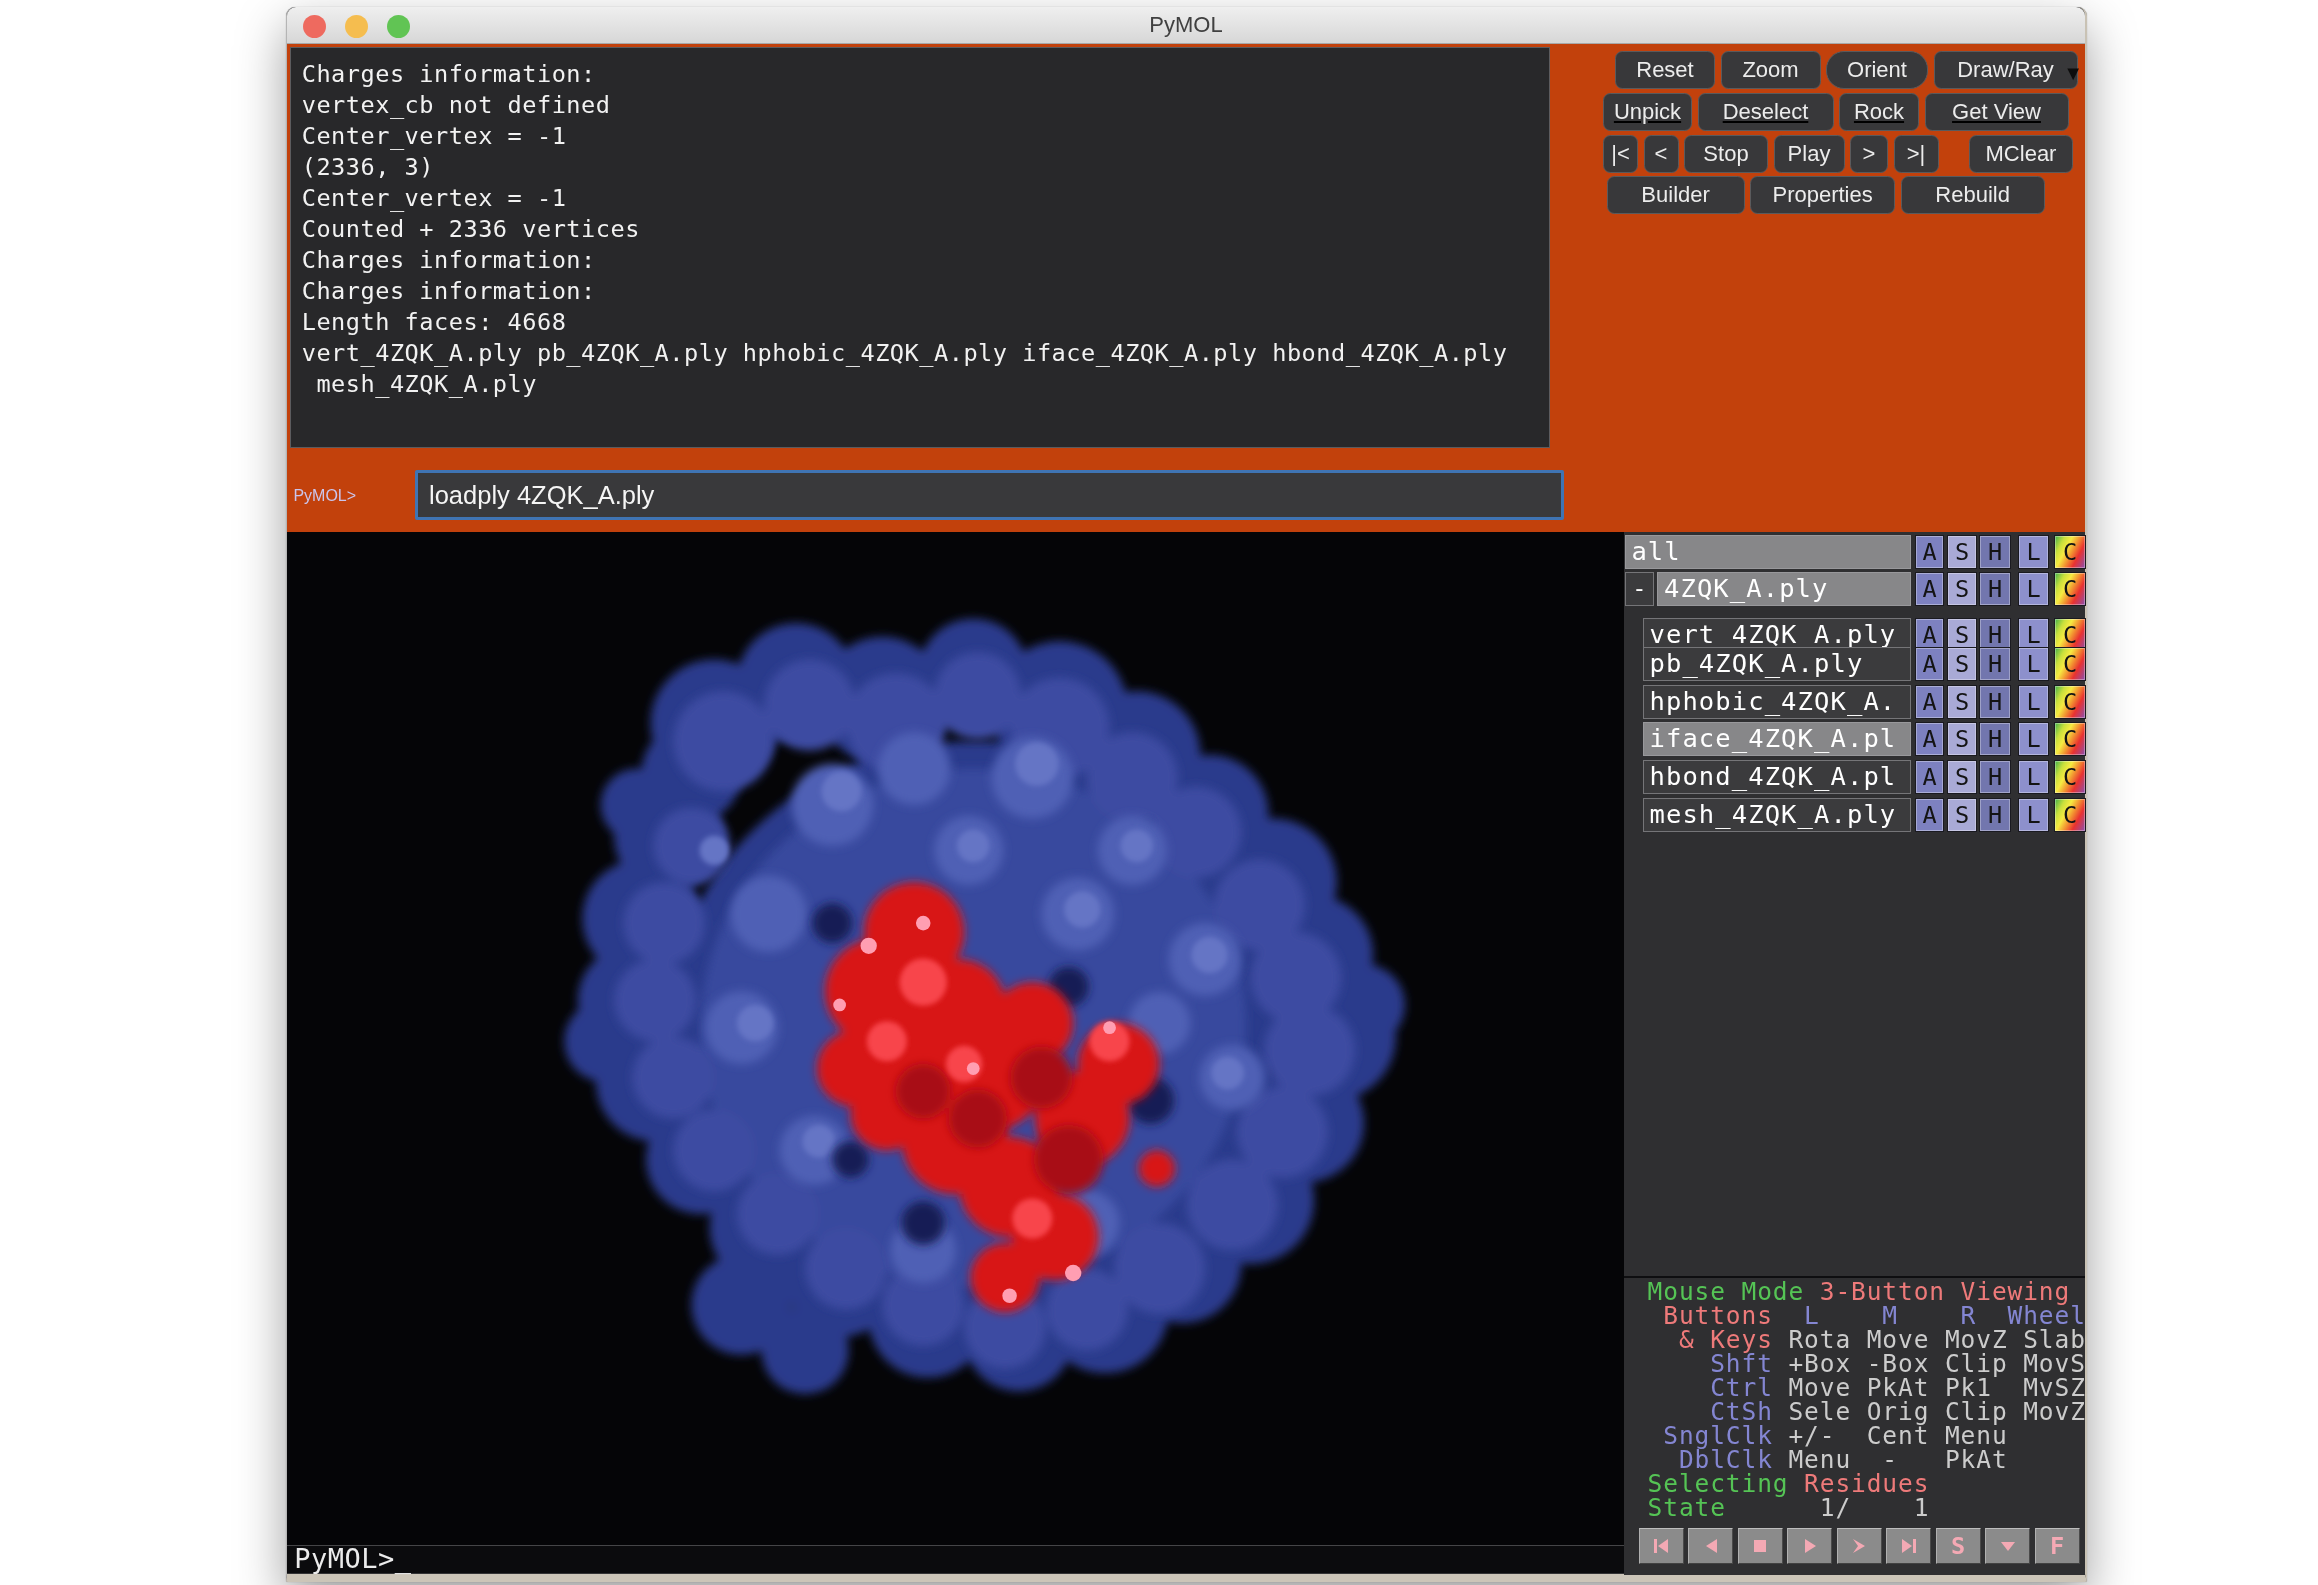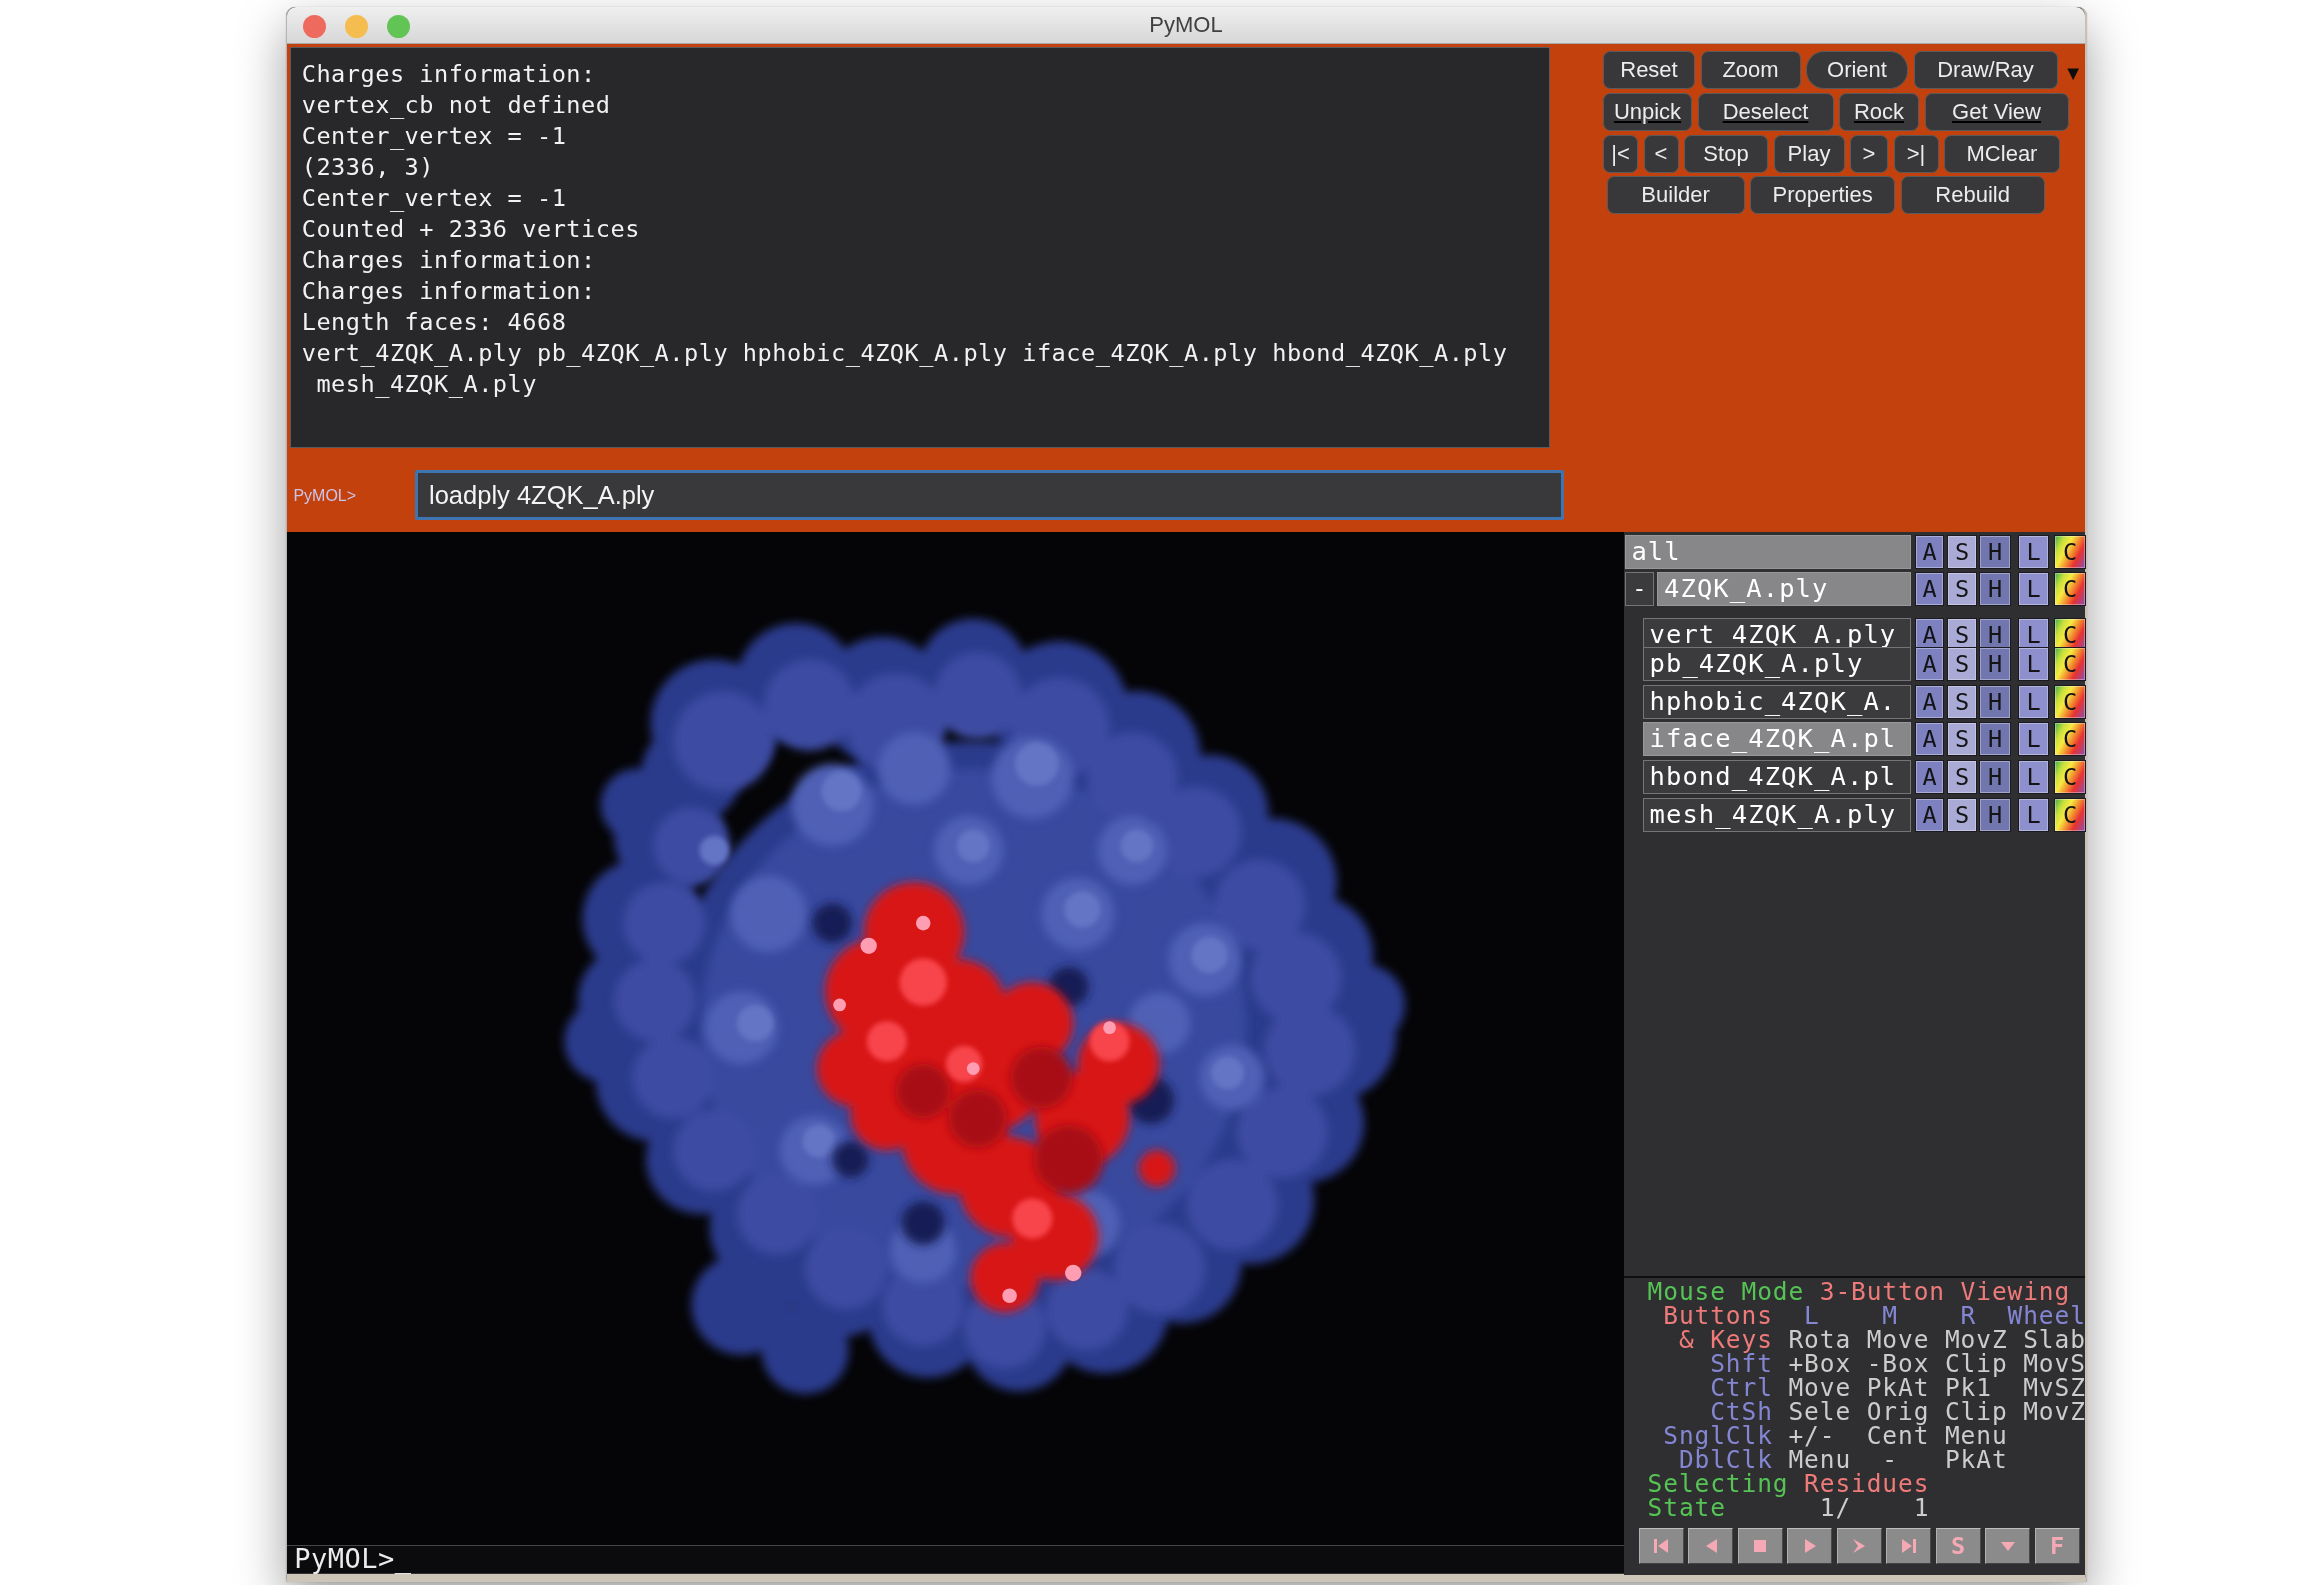--- a/index.html
+++ b/index.html
@@ -107,39 +107,39 @@
             <div class="cline">Charges information:</div>
             <div class="cline">Length faces: 4668</div>
             <div class="cline">vert_4ZQK_A.ply pb_4ZQK_A.ply hphobic_4ZQK_A.ply iface_4ZQK_A.ply hbond_4ZQK_A.ply</div>
             <div class="cline"> mesh_4ZQK_A.ply</div>
           </div>
       </div>
       <div class="prompt-label">PyMOL&gt;</div>
       <input class="cmd-input" readonly="" value="loadply 4ZQK_A.ply" style="">
       <div class="toolbar">
         <div class="trow trow1">
-            <div class="tbtn" style="width: 92px;">Reset</div>
+            <div class="tbtn" style="width: 100px; margin-left: 12px;">Reset</div>
             <div class="tbtn" style="width: 100px;">Zoom</div>
             <div class="tbtn" style="width: 102px; border-radius: 18px;">Orient</div>
             <div class="tbtn" style="width: 144px;">Draw/Ray</div>
           </div>
         <div class="trow trow2">
             <div class="tbtn" style="width: 89px;">Unpick</div>
             <div class="tbtn" style="width: 136px;">Deselect</div>
             <div class="tbtn" style="width: 80px;">Rock</div>
             <div class="tbtn" style="width: 144px;">Get View</div>
           </div>
         <div class="trow trow3">
             <div class="tbtn" style="width: 35px;">|&lt;</div>
             <div class="tbtn" style="width: 35px;">&lt;</div>
             <div class="tbtn" style="width: 84px;">Stop</div>
             <div class="tbtn" style="width: 71px;">Play</div>
             <div class="tbtn" style="width: 38px;">&gt;</div>
             <div class="tbtn" style="width: 45px;">&gt;|</div>
-            <div class="tbtn" style="width: 116px;">MClear</div>
+            <div class="tbtn" style="width: 104px; margin-left: 25px;">MClear</div>
           </div>
         <div class="trow trow4">
             <div class="tbtn" style="width: 138px;">Builder</div>
             <div class="tbtn" style="width: 145px;">Properties</div>
             <div class="tbtn" style="width: 144px;">Rebuild</div>
           </div>
         <div class="dd-arrow">▼</div>
       </div>
     </div>
 

